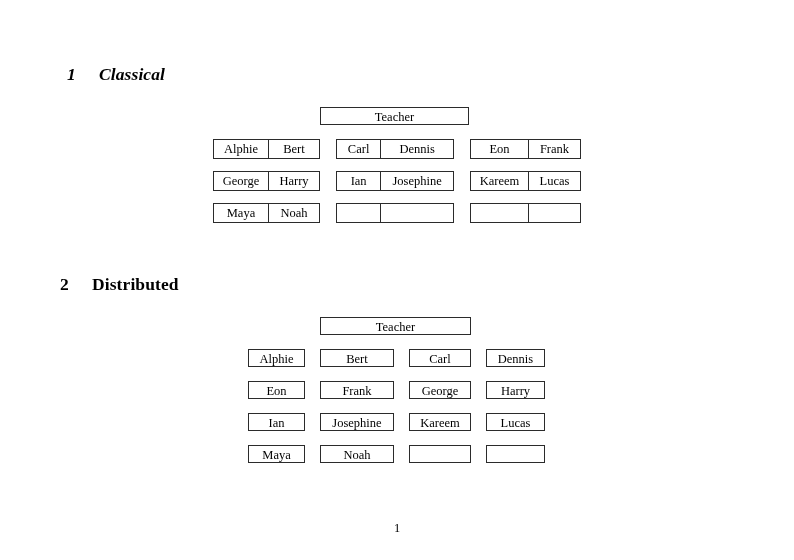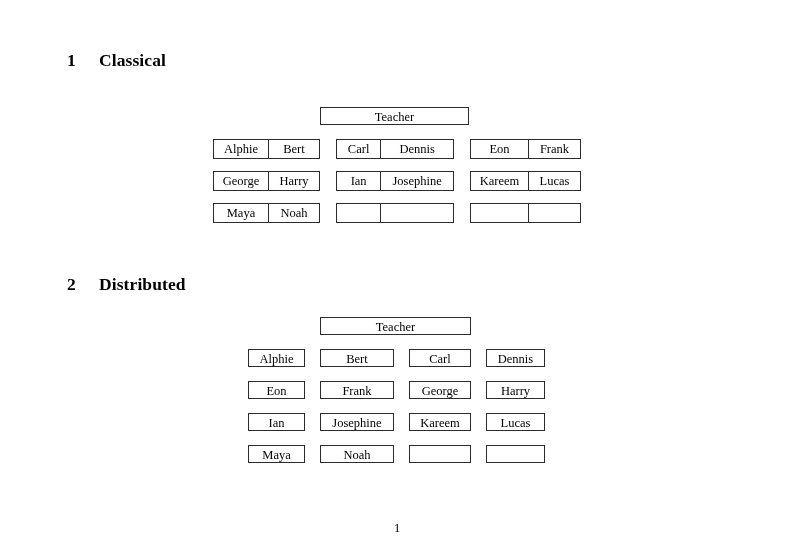--- a/index.html
+++ b/index.html
@@ -27,22 +27,22 @@
     font-weight: bold;
     font-size: 17.5px;
     letter-spacing: 0.1px;
     white-space: nowrap;
   }
   .section-heading .sec-num {
     display: inline-block;
     width: 32px;
   }
 
-  #heading-classical   { left: 67px;  top: 50px; }
-  #heading-distributed { left: 67px;  top: 274px; }
+  #heading-classical   { left: 67px;  top: 64px; font-style: italic; }
+  #heading-distributed { left: 60px;  top: 274px; }
 
   
   .box {
     position: absolute;
     box-sizing: border-box;
     border: 1px solid #2b2b2b;
     background: #ffffff;
     font-size: 12.5px;
     line-height: 18px;
     height: 18px;

